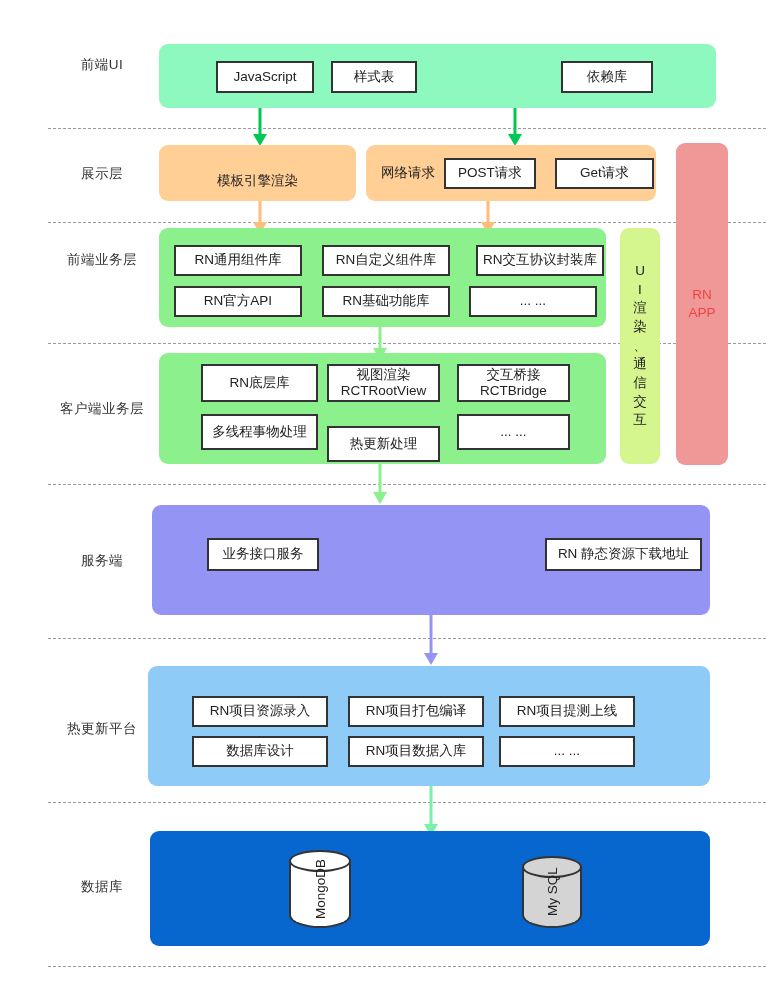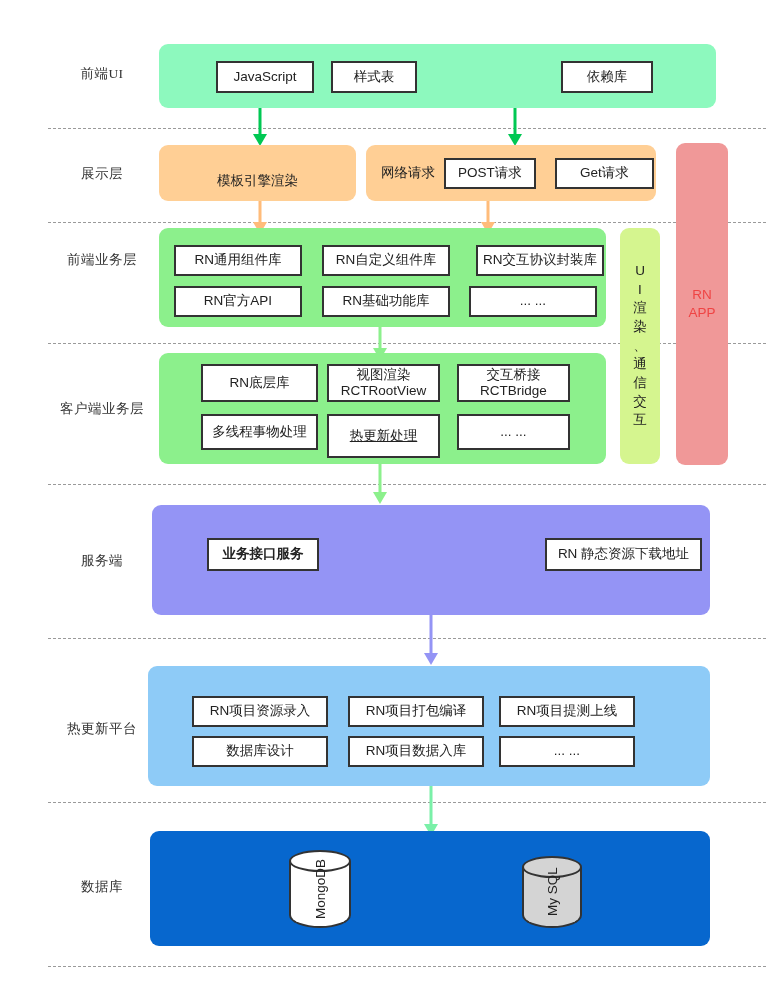--- a/index.html
+++ b/index.html
@@ -101,21 +101,21 @@
 <div id="canvas">
 
   <div class="sep" style="top:128px;"></div>
   <div class="sep" style="top:222px;"></div>
   <div class="sep" style="top:343px;"></div>
   <div class="sep" style="top:484px;"></div>
   <div class="sep" style="top:638px;"></div>
   <div class="sep" style="top:802px;"></div>
   <div class="sep" style="top:966px;"></div>
 
-  <div class="row-label" style="top:65px;font-family:Liberation Serif, serif;">前端UI</div>
+  <div class="row-label" style="top:56px;">前端UI</div>
   <div class="row-label" style="top:165px;">展示层</div>
   <div class="row-label" style="top:251px;">前端业务层</div>
   <div class="row-label" style="top:400px;">客户端业务层</div>
   <div class="row-label" style="top:552px;">服务端</div>
   <div class="row-label" style="top:720px;">热更新平台</div>
   <div class="row-label" style="top:878px;">数据库</div>
 
   <div class="band band-ui" style="left:159px;top:44px;width:557px;height:64px;"></div>
 
   <div class="nbox" style="left:216px;top:61px;width:98px;height:32px;">JavaScript</div>
@@ -194,31 +194,31 @@
     </div>
   </div>
   <div class="nbox two-line" style="left:457px;top:364px;width:113px;height:38px;">
     <div>
       <span>交互桥接</span><br>
       <span>RCTBridge</span>
     </div>
   </div>
 
   <div class="nbox" style="left:201px;top:414px;width:117px;height:36px;">多线程事物处理</div>
-  <div class="nbox" style="left:327px;top:414px;width:113px;height:44px;text-decoration:underline;">热更新处理</div>
+  <div class="nbox" style="left:327px;top:426px;width:113px;height:36px;">热更新处理</div>
   <div class="nbox" style="left:457px;top:414px;width:113px;height:36px;">... ...</div>
 
   <div class="arrow" style="left:372px;top:464px;width:16px;height:40px;">
     <div class="shaft" style="height:30px;background:#8CF08C;"></div>
     <div class="head" style="border-top:12px solid #8CF08C;"></div>
   </div>
 
   <div class="band band-server" style="left:152px;top:505px;width:558px;height:110px;"></div>
 
-  <div class="nbox" style="left:207px;top:538px;width:112px;height:33px;font-weight:bold;">业务接口服务</div>
+  <div class="nbox" style="left:207px;top:538px;width:112px;height:33px;">业务接口服务</div>
   <div class="nbox" style="left:545px;top:538px;width:157px;height:33px;">RN 静态资源下载地址</div>
 
   <div class="arrow" style="left:423px;top:615px;width:16px;height:50px;">
     <div class="shaft" style="height:40px;background:#9494F5;"></div>
     <div class="head" style="border-top:12px solid #9494F5;"></div>
   </div>
 
   <div class="band band-hot" style="left:148px;top:666px;width:562px;height:120px;"></div>
 
   <div class="nbox" style="left:192px;top:696px;width:136px;height:31px;">RN项目资源录入</div>

